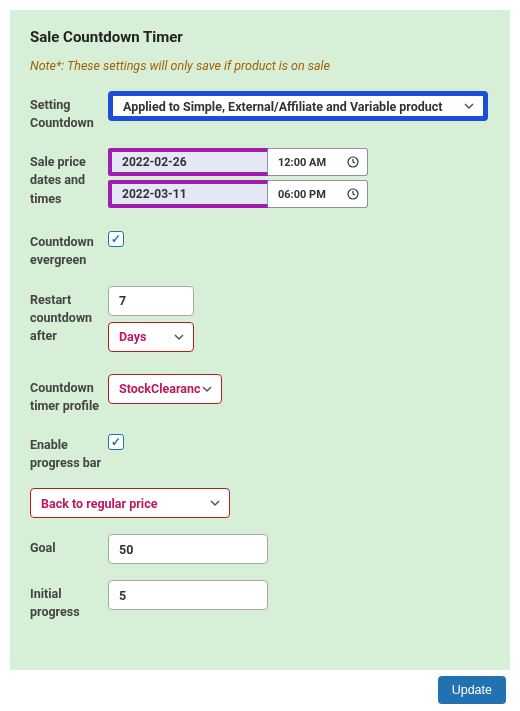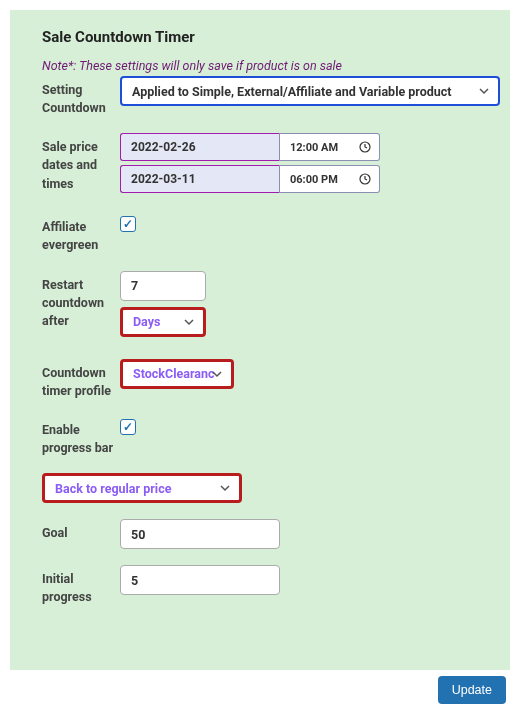--- a/index.html
+++ b/index.html
@@ -5,35 +5,35 @@
   * { box-sizing: border-box; }
   body {
     margin: 0;
     padding: 10px;
     font-family: -apple-system, BlinkMacSystemFont, "Segoe UI", Roboto, sans-serif;
     width: 520px;
     background: #fff;
   }
   .panel {
     background: #d6efd6;
-    padding: 18px 20px 24px 32px;
+    padding: 18px 20px 24px 20px;
     min-height: 660px;
     position: relative;
   }
   .title {
     font-size: 15px;
     font-weight: 700;
     color: #222;
     margin-bottom: 12px;
   }
   .note {
     font-size: 12.5px;
     font-style: italic;
-    color: #701a75;
-    margin-bottom: 3px;
+    color: #a16207;
+    margin-bottom: 18px;
   }
   .row {
     display: flex;
     align-items: flex-start;
     margin-bottom: 16px;
     font-weight: bold;
   }
   .label-col {
     width: 78px;
     flex-shrink: 0;
@@ -43,37 +43,37 @@
     padding-top: 5px;
     word-break: break-word;
   }
   .ctl-col {
     flex: 1;
   }
   .select-wide {
     width: 380px;
     height: 30px;
     background: #fff;
-    border: 2px solid #1d4ed8;
+    border: 5px solid #1d4ed8;
     border-radius: 4px;
     padding: 0 26px 0 10px;
     font-size: 12.5px;
     color: #333;
     display: flex;
     align-items: center;
     position: relative;
   }
   .select-sm {
     height: 30px;
     background: #fff;
-    border: 3px solid #b91c1c;
+    border: 1px solid #b91c1c;
     border-radius: 4px;
     padding: 0 26px 0 10px;
     font-size: 12.5px;
-    color: #8b5cf6;
+    color: #be185d;
     display: flex;
     align-items: center;
     position: relative;
   }
   .chev {
     position: absolute;
     right: 8px;
     top: 50%;
     transform: translateY(-50%);
     pointer-events: none;
@@ -81,21 +81,21 @@
   .chev svg { display: block; }
   .date-row {
     display: flex;
     gap: 0;
     margin-bottom: 4px;
   }
   .date-input {
     width: 160px;
     height: 28px;
     background: #e4e7f5;
-    border: 1px solid #a21caf;
+    border: 4px solid #a21caf;
     border-right: 1px solid #8a8fb3;
     padding: 0 10px;
     font-size: 12px;
     color: #333;
     display: flex;
     align-items: center;
     border-radius: 3px 0 0 3px;
   }
   .time-input {
     width: 100px;
@@ -214,21 +214,21 @@
                   <circle cx="6" cy="6" r="5" stroke="#333" stroke-width="1.2" fill="none"></circle>
                   <path d="M6 3 V6 L8 7" stroke="#333" stroke-width="1.2" fill="none"></path>
                 </svg>
           </span>
         </div>
       </div>
     </div>
   </div>
 
   <div class="row">
-    <div class="label-col">Affiliate evergreen</div>
+    <div class="label-col">Countdown evergreen</div>
     <div class="ctl-col">
       <span class="checkbox checked"></span>
     </div>
   </div>
 
   <div class="row">
     <div class="label-col">Restart countdown after</div>
     <div class="ctl-col stack">
       <div class="text-input" style="width:86px">
         <span>7</span>

